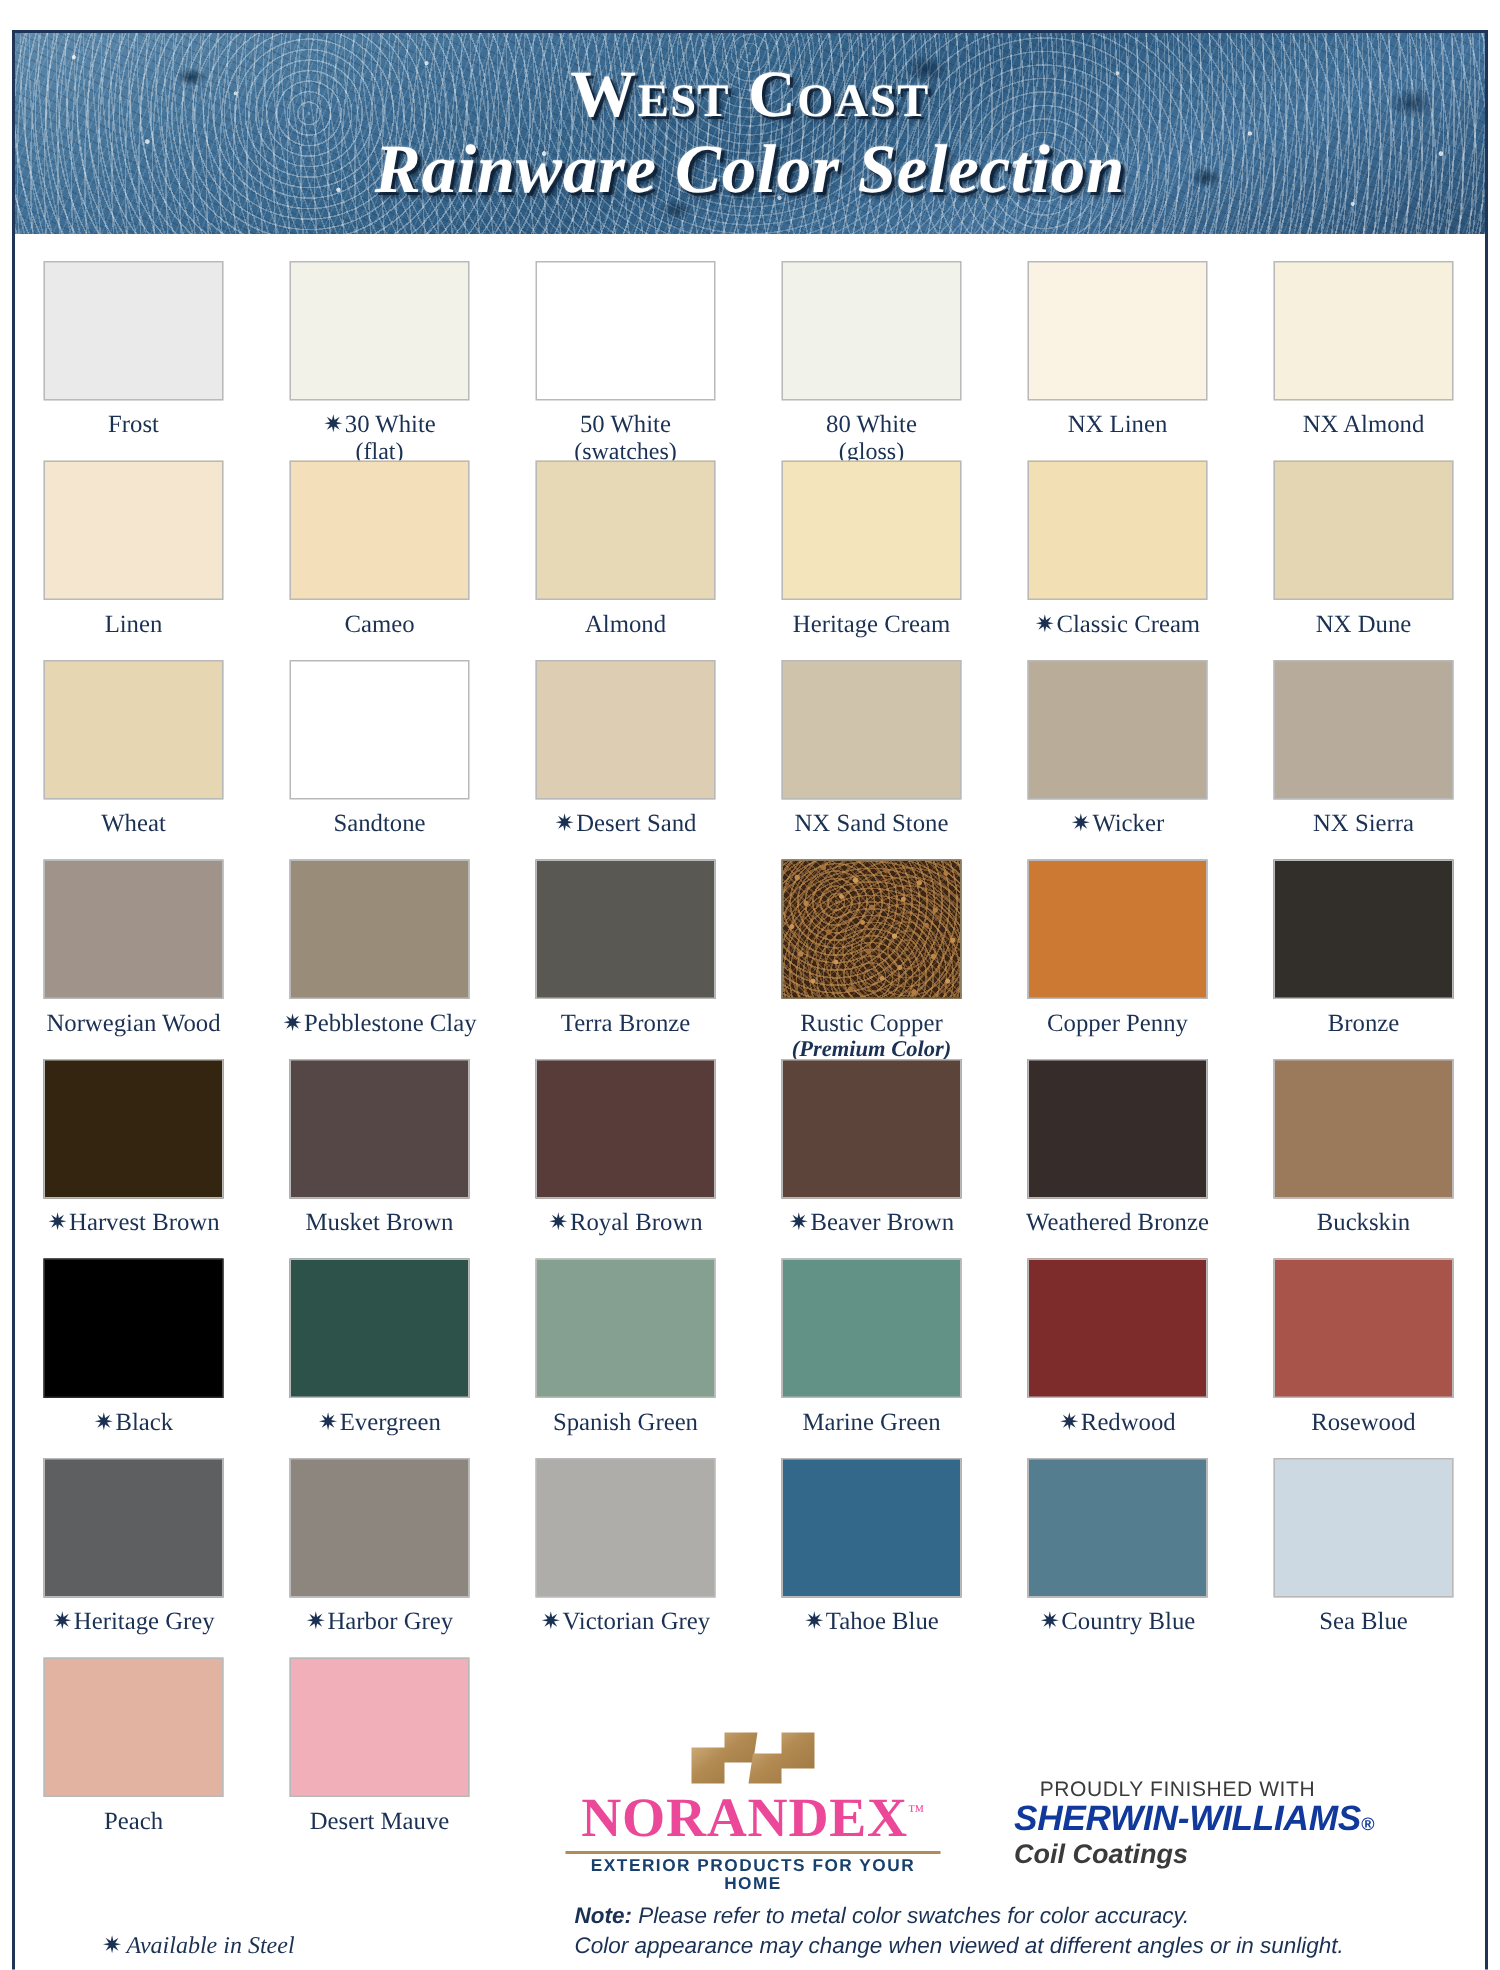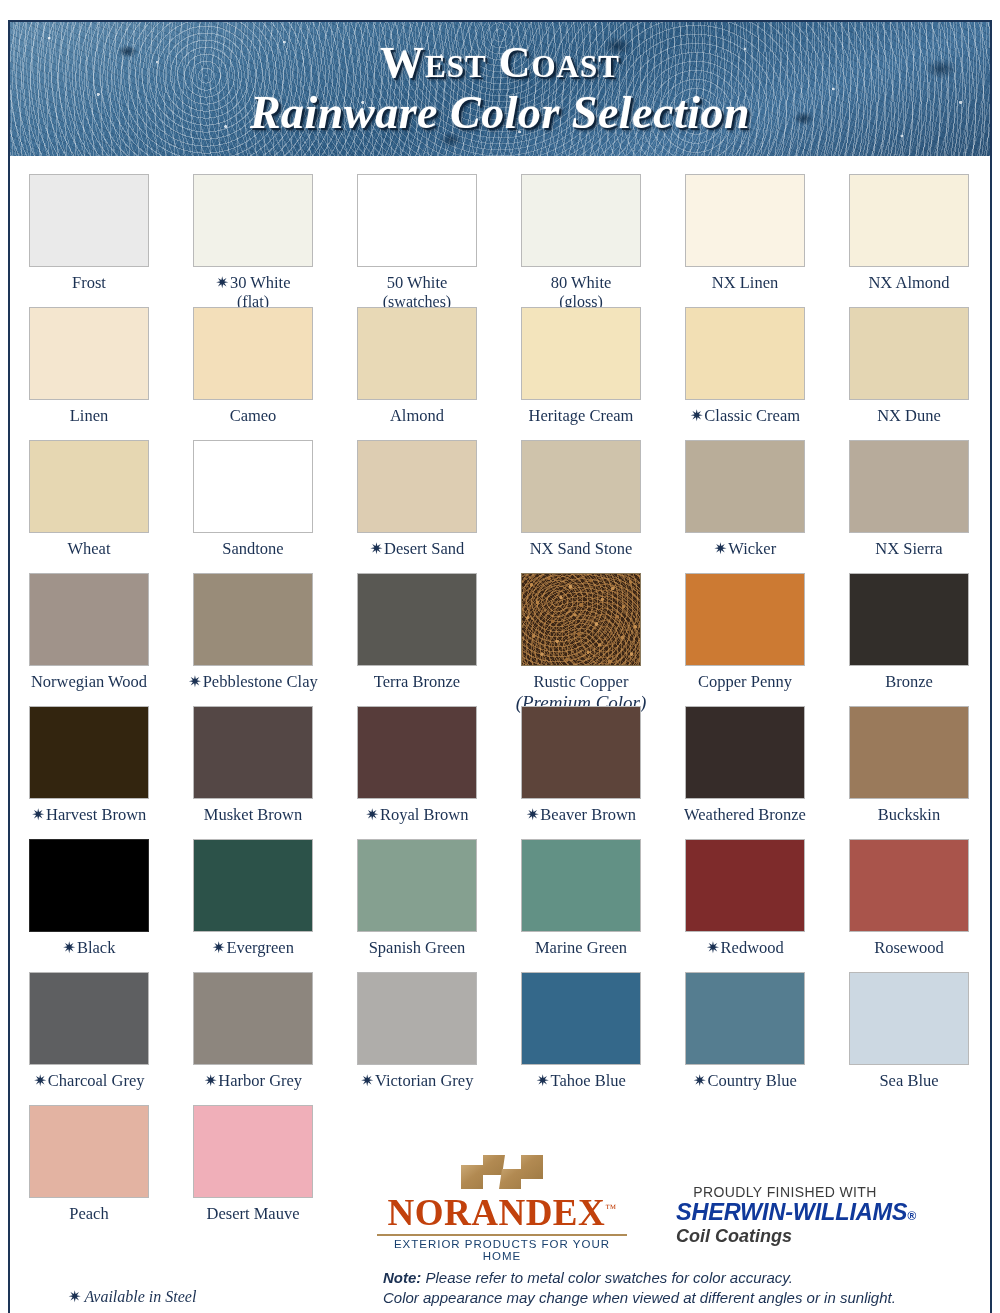--- a/index.html
+++ b/index.html
@@ -190,57 +190,57 @@
   .label .star {
     font-size: 16px;
     letter-spacing: 0;
     margin-right: 1px;
   }
   .sub {
     display: block;
     font-size: 16px;
     line-height: 1.15;
   }
-  .sub.ital { font-style: italic; font-weight: normal; font-size: 19px; }
+  .sub.ital { font-style: italic; font-weight: bold; font-size: 15px; }
 
   
   .norandex-block {
     position: absolute;
     left: 377px;
     top: 1141px;
     width: 250px;
     text-align: center;
   }
   .nx-mark {
     display: block;
     margin: 0 auto 3px auto;
   }
   .nx-word {
     font-family: "Liberation Serif", "DejaVu Serif", serif;
     font-weight: bold;
     font-size: 37px;
     letter-spacing: 0.5px;
-    color: #c2410c;
+    color: #ec4899;
     line-height: 1;
     position: relative;
     display: inline-block;
   }
   .nx-tm {
     font-size: 11px;
     vertical-align: super;
     font-weight: normal;
   }
   .nx-rule {
     height: 2px;
     background: #b08c56;
     margin: 3px 0 3px 0;
   }
   .nx-tag {
     font-family: "Liberation Sans", "DejaVu Sans", sans-serif;
-    font-weight: normal;
+    font-weight: bold;
     font-size: 11.5px;
     letter-spacing: 1.0px;
     color: #18406e;
     line-height: 1;
   }
 
   .sw-block {
     position: absolute;
     left: 676px;
     top: 1172px;
@@ -466,21 +466,21 @@
           <div class="label"><span class="star">✷</span><span>Redwood</span></div>
         </div>
         <div class="cell">
           <div class="swatch" style="background: rgb(169, 84, 75);"></div>
           <div class="label"><span>Rosewood</span></div>
         </div>
       </div>
       <div class="grid-row">
         <div class="cell">
           <div class="swatch" style="background: rgb(94, 95, 97);"></div>
-          <div class="label"><span class="star">✷</span><span>Charcoal Grey</span></div>
+          <div class="label"><span class="star">✷</span><span>Heritage Grey</span></div>
         </div>
         <div class="cell">
           <div class="swatch" style="background: rgb(141, 134, 126);"></div>
           <div class="label"><span class="star">✷</span><span>Harbor Grey</span></div>
         </div>
         <div class="cell">
           <div class="swatch" style="background: rgb(175, 173, 170);"></div>
           <div class="label"><span class="star">✷</span><span>Victorian Grey</span></div>
         </div>
         <div class="cell">

